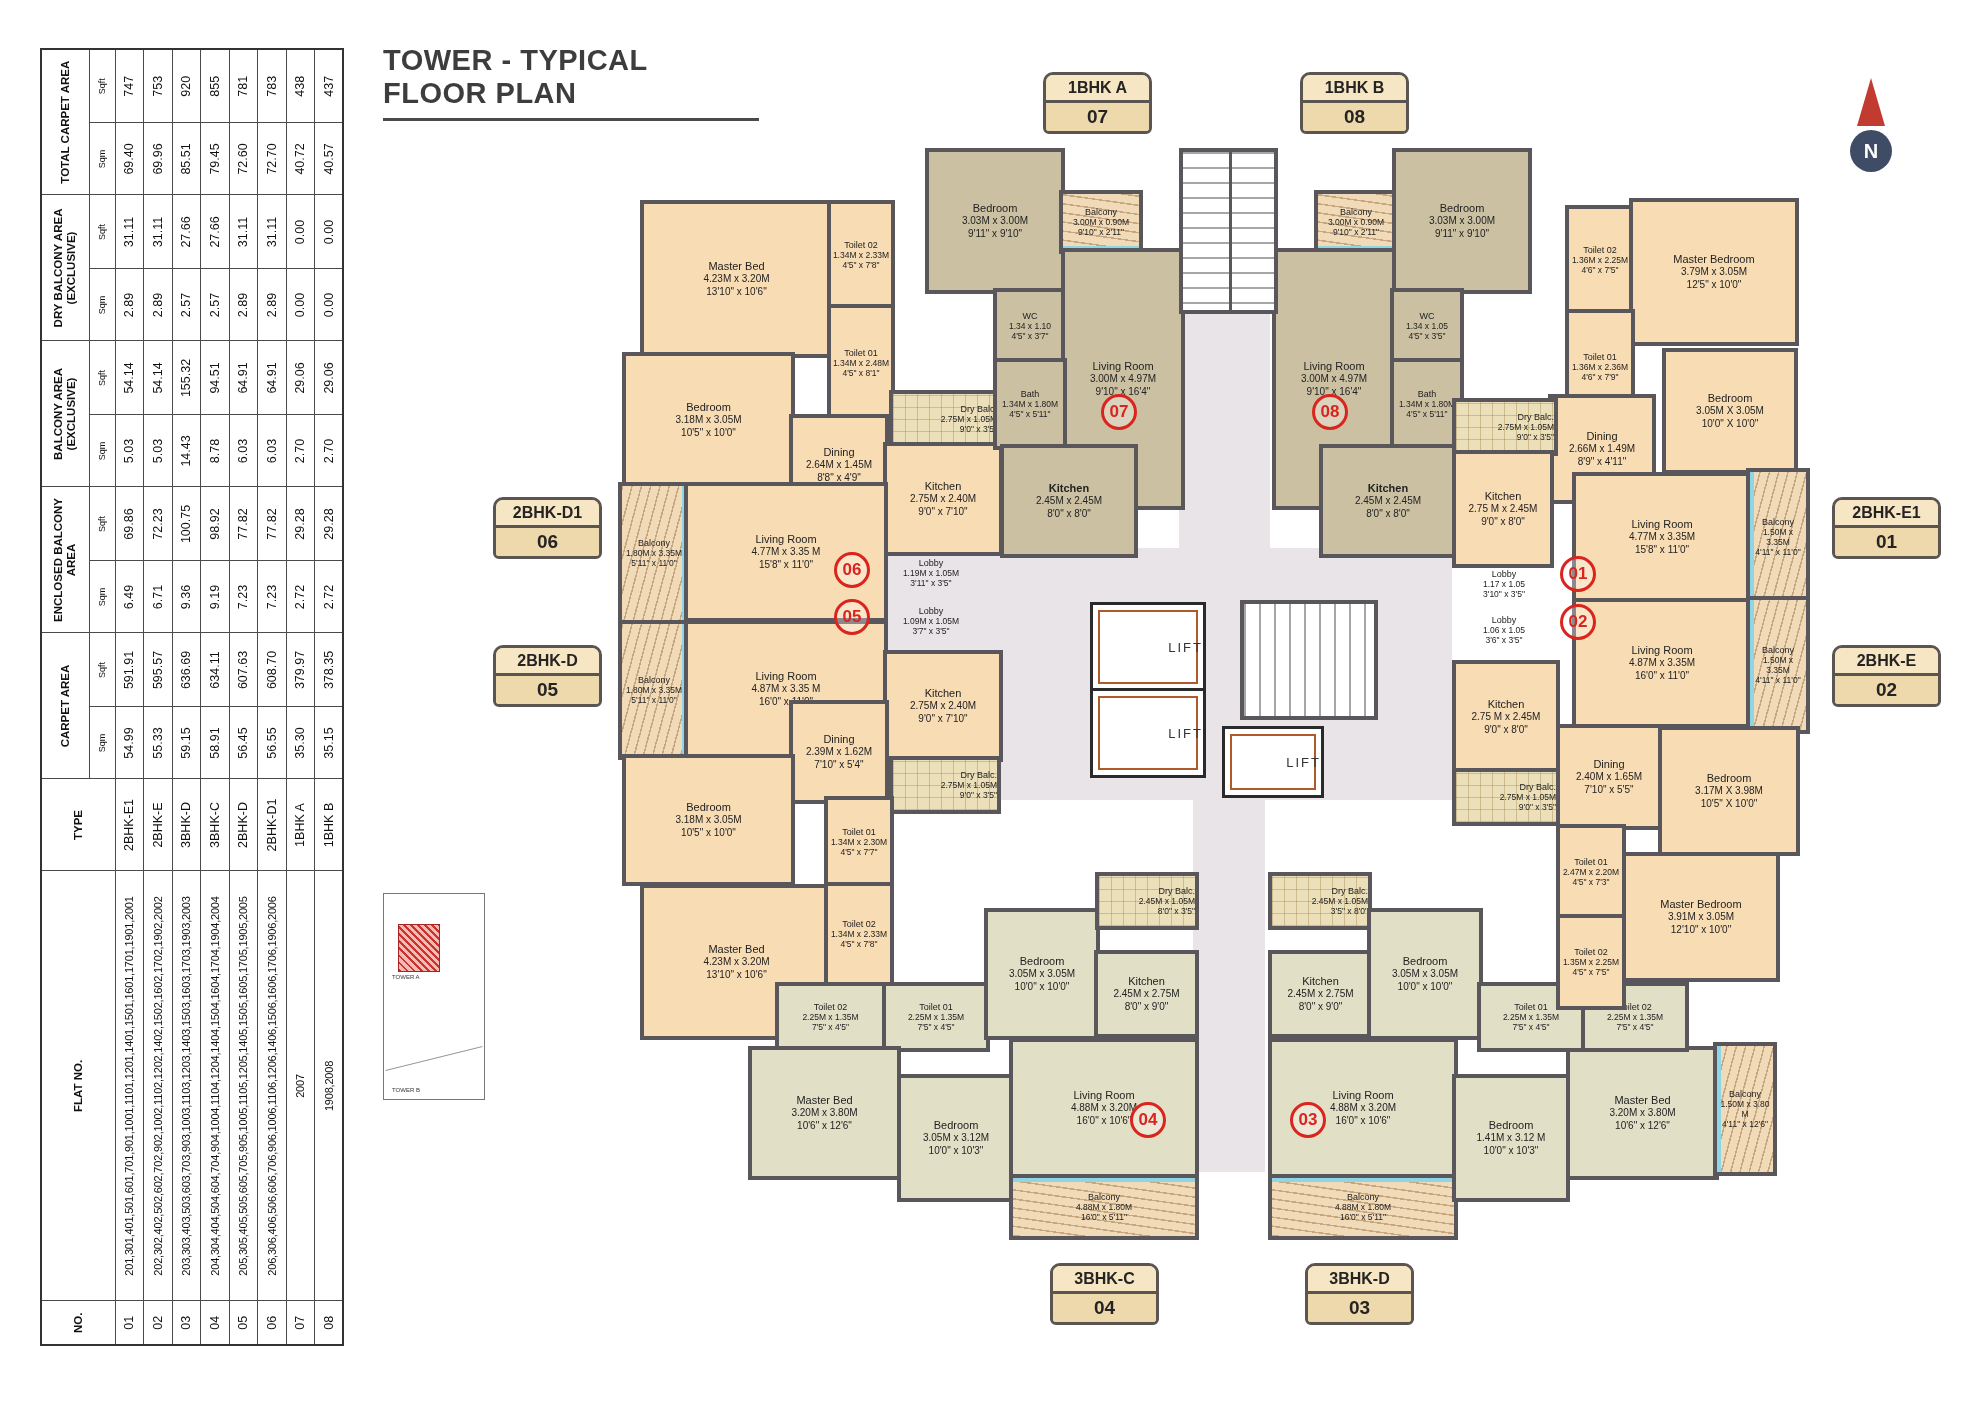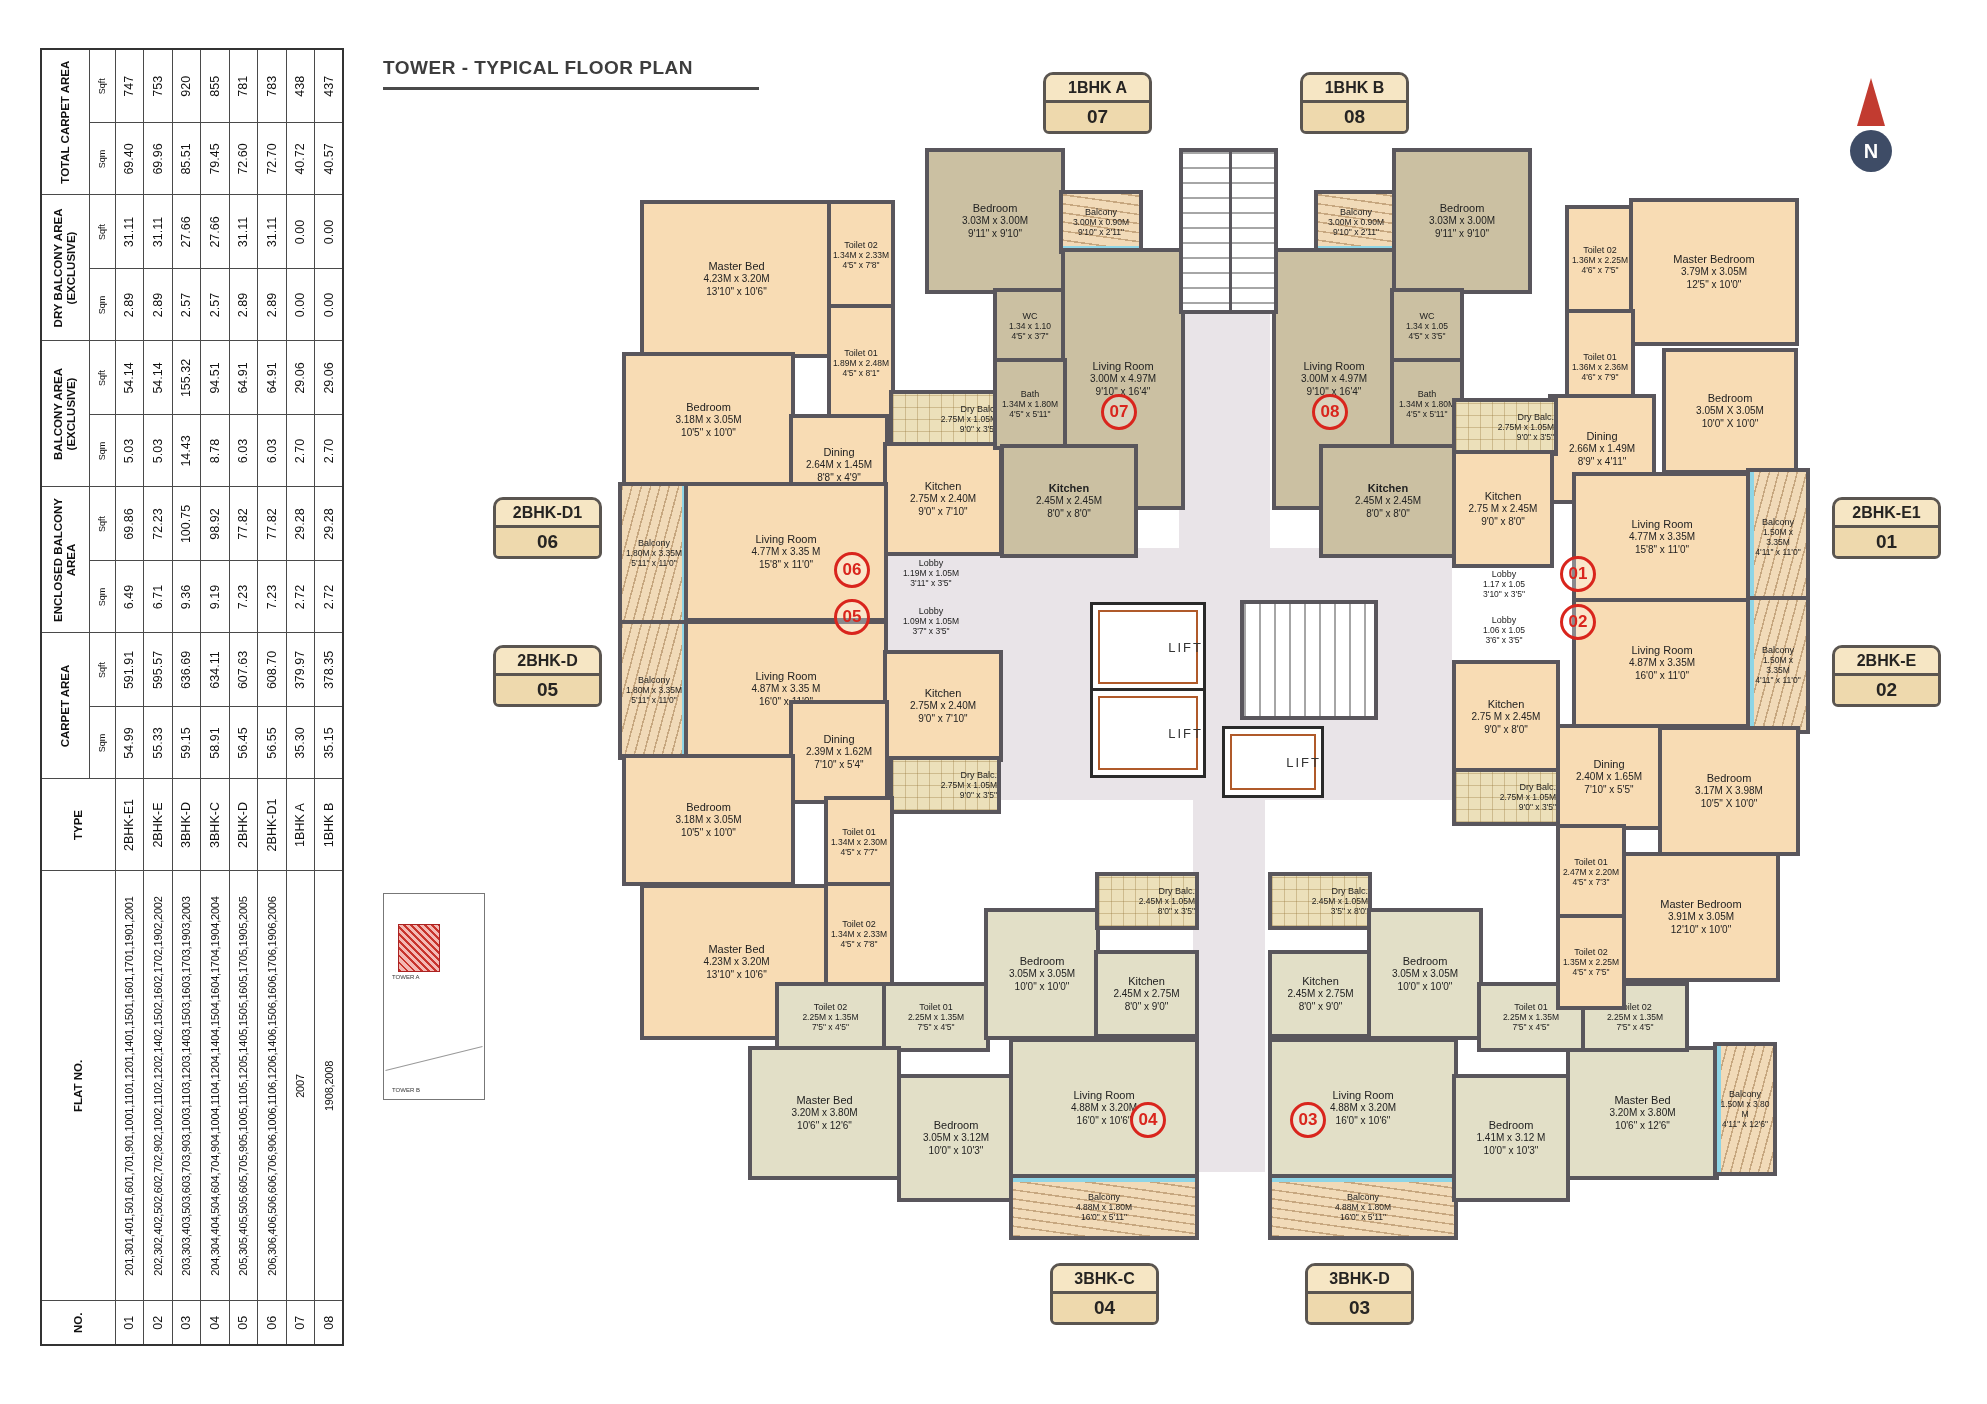--- a/index.html
+++ b/index.html
@@ -15,22 +15,22 @@
   .ftable th,.ftable td{border:1px solid #4a4a4a;text-align:center;vertical-align:middle;padding:0;overflow:hidden;}
   .ftable thead th{font-size:11.5px;font-weight:bold;line-height:1.12;white-space:normal;color:#111;}
   .ftable thead tr.gr{height:48px;}
   .ftable thead tr.sr{height:26px;}
   .ftable th.sub{font-size:9px;font-weight:normal;}
   .ftable tbody tr{height:28px;}
   .ftable td{font-size:12.5px;white-space:nowrap;color:#111;}
   .ftable td.flats{font-size:11px;letter-spacing:-0.2px;}
   .ftable td.type{font-size:12.5px;}
   
-  .title{position:absolute;left:383px;top:44px;width:376px;font-size:19px;font-weight:bold;
-    color:#3d3d3d;letter-spacing:0.5px;border-bottom:3px solid #4a4a4a;padding-bottom:8px;margin-top:13px;}
+  .title{position:absolute;left:383px;top:44px;width:376px;font-size:29px;font-weight:bold;
+    color:#3d3d3d;letter-spacing:0.5px;border-bottom:3px solid #4a4a4a;padding-bottom:8px;}
   
   .plan{position:absolute;inset:0;}
   .corridor{position:absolute;background:#e9e4e8;z-index:1;}
   .room{position:absolute;border:4px solid #59565c;display:flex;flex-direction:column;
     align-items:center;justify-content:center;text-align:center;overflow:hidden;z-index:2;line-height:1.25;}
   .peach{background:#f8dcb4;} .khaki{background:#cbc0a2;} .olive{background:#e2dfc7;}
   .open{border:none;background:transparent;z-index:4;}
   .dry{background-color:#ece0ba;background-image:
     repeating-linear-gradient(0deg,rgba(150,118,58,.35) 0 1px,transparent 1px 12px),
     repeating-linear-gradient(90deg,rgba(150,118,58,.35) 0 1px,transparent 1px 12px); align-items: flex-end;}
@@ -269,21 +269,21 @@
       <div class="rdim">4.23M x 3.20M</div>
       <div class="rdim">13'10" x 10'6"</div>
     </div>
     <div class="room peach s" style="left: 827px; top: 200px; width: 60px; height: 102px;">
       <div class="rname">Toilet 02</div>
       <div class="rdim">1.34M x 2.33M</div>
       <div class="rdim">4'5" x 7'8"</div>
     </div>
     <div class="room peach s" style="left: 827px; top: 304px; width: 60px; height: 110px;">
       <div class="rname">Toilet 01</div>
-      <div class="rdim">1.89M x 2.48M</div>
+      <div class="rdim">1.34M x 2.48M</div>
       <div class="rdim">4'5" x  8'1"</div>
     </div>
     <div class="room peach" style="left: 622px; top: 352px; width: 165px; height: 128px;">
       <div class="rname">Bedroom</div>
       <div class="rdim">3.18M x 3.05M</div>
       <div class="rdim">10'5" x 10'0"</div>
     </div>
     <div class="room peach" style="left: 789px; top: 414px; width: 92px; height: 94px;">
       <div class="rname">Dining</div>
       <div class="rdim">2.64M  x 1.45M</div>

